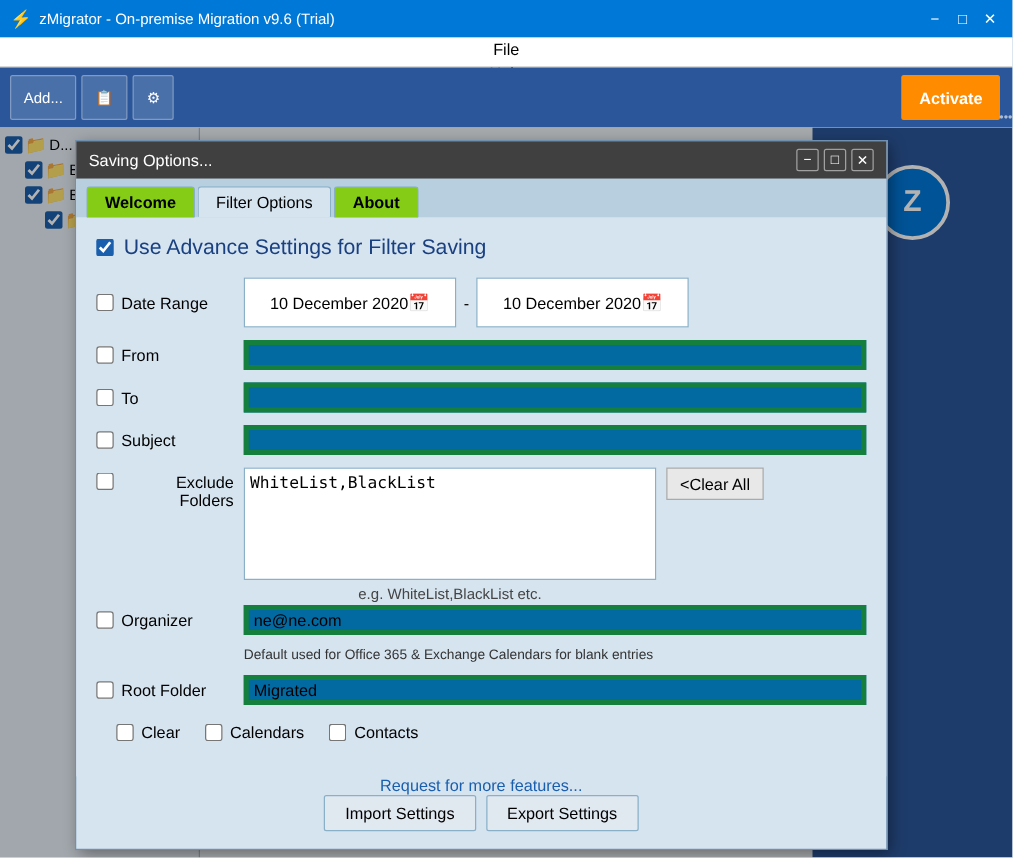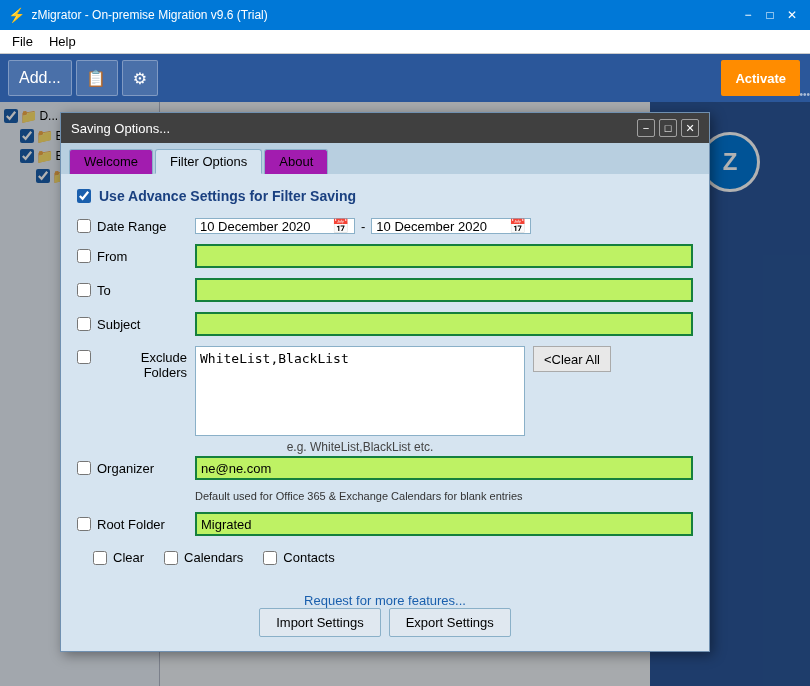--- a/index.html
+++ b/index.html
@@ -39,20 +39,21 @@
     }
 
     
     .menu-bar {
       background: white;
       height: 24px;
       display: flex;
       align-items: center;
       padding: 0 4px;
       border-bottom: 1px solid #ccc;
+      flex-direction: column;
     }
     .menu-item {
       padding: 2px 8px;
       cursor: pointer;
       font-size: 13px;
     }
 
     
     .toolbar {
       background: #2b579a;
@@ -62,21 +63,21 @@
       padding: 0 8px;
       gap: 4px;
       position: relative;
     }
     .toolbar-btn {
       background: rgba(255,255,255,0.15);
       border: 1px solid rgba(255,255,255,0.3);
       color: white;
       padding: 4px 10px;
       cursor: pointer;
-      font-size: 16px;
+      font-size: 12px;
       border-radius: 2px;
       height: 36px;
     }
     .toolbar-activate {
       position: absolute;
       right: 10px;
       background: #ff8c00;
       border: none;
       color: white;
       padding: 4px 14px;
@@ -207,45 +208,46 @@
       display: flex;
       background: #b8cfe0;
       padding: 6px 8px 0 8px;
       gap: 2px;
     }
     .tab {
       padding: 4px 14px;
       cursor: pointer;
       border: 1px solid #8ab0c8;
       border-bottom: none;
-      background: #a21caf;
+      background: #84cc16;
       font-size: 13px;
       border-radius: 3px 3px 0 0;
+      font-weight: bold;
     }
     .tab.active {
       background: #d6e4f0;
       border-bottom: 1px solid #d6e4f0;
       font-weight: normal;
     }
 
     
     .dialog-body {
       background: #d6e4f0;
       padding: 14px 16px;
     }
 
     .advance-row {
       display: flex;
       align-items: center;
       gap: 8px;
       margin-bottom: 14px;
     }
     .advance-label {
-      font-size: 14px;
-      font-weight: bold;
+      font-size: 17px;
+      font-weight: normal;
       color: #1a4080;
     }
 
     .form-row {
       display: flex;
       align-items: center;
       margin-bottom: 10px;
       gap: 8px;
     }
     .form-label {
@@ -254,22 +256,22 @@
       font-size: 13px;
       display: flex;
       align-items: center;
       gap: 6px;
       flex-shrink: 0;
     }
     .form-label input[type=checkbox] { flex-shrink: 0; }
     .form-input {
       flex: 1;
       height: 24px;
-      border: 2px solid #15803d;
-      background: #bef264;
+      border: 4px solid #15803d;
+      background: #0369a1;
       padding: 2px 4px;
       font-size: 13px;
     }
 
     .date-range-row {
       display: flex;
       align-items: center;
       gap: 6px;
       flex: 1;
     }
@@ -371,22 +373,22 @@
       cursor: pointer;
       accent-color: #1a5fad;
     }
 
     
     .date-box {
       display: flex;
       align-items: center;
       background: white;
       border: 1px solid #8ab0c8;
-      height: 16px;
-      padding: 2px 4px;
+      height: 40px;
+      padding: 2px 20px;
       min-width: 160px;
       justify-content: space-between;
       font-size: 13px;
     }
     .cal-icon { font-size: 14px; color: #555; }
   </style>
 </head>
 <body>
 
 <div class="title-bar">

